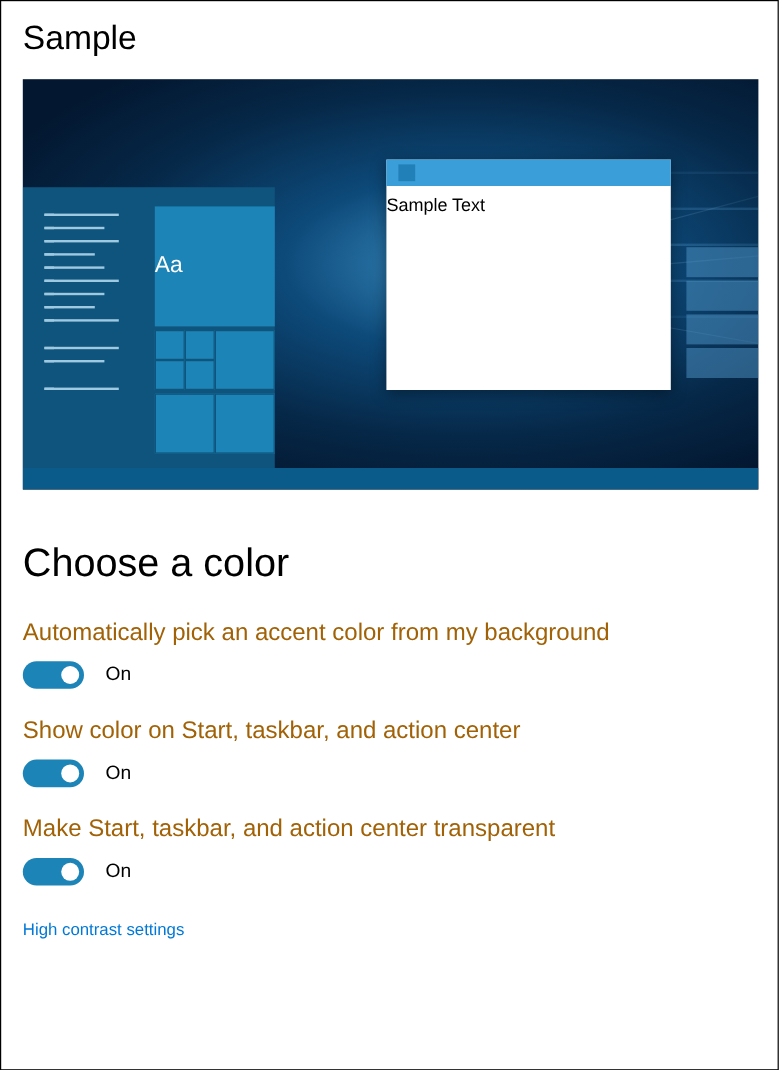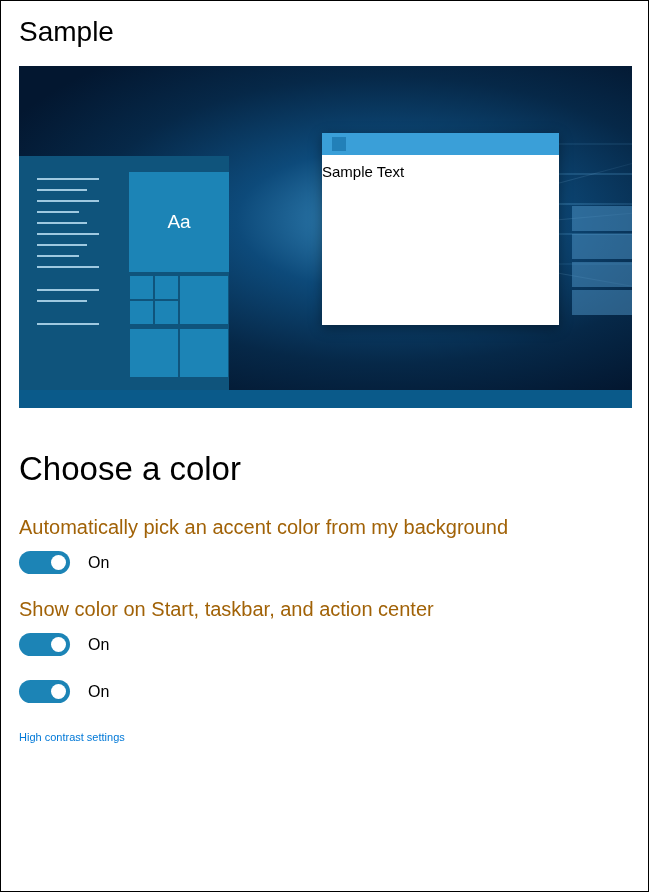--- a/index.html
+++ b/index.html
@@ -116,21 +116,21 @@
       left: 110px;
       top: 16px;
       width: 100px;
     }
     .tile-large {
       width: 100px;
       height: 100px;
       background: #1c84b6;
       display: flex;
       align-items: center;
-      justify-content: center;
+      justify-content: flex-start;
       color: #fff;
       font-size: 19px;
     }
     .tile-row {
       display: flex;
       margin-top: 3px;
     }
     .tile-small {
       background: #1c84b6;
       border: 1px solid #0f547c;
@@ -209,21 +209,21 @@
       width: 15px;
       height: 15px;
       background: #fff;
       border-radius: 50%;
     }
     .toggle-status {
       font-size: 16px;
     }
     .link {
       color: #0078d7;
-      font-size: 11px;
+      font-size: 14px;
       cursor: pointer;
       margin-top: 4px;
       display: inline-block;
     }
   </style>
 </head>
 <body>
 
 <div class="section-heading">Sample</div>
 
@@ -296,20 +296,21 @@
   
   <div class="setting-item">
     <div class="setting-label">Show color on Start, taskbar, and action center</div>
     <div class="toggle-row">
       <div class="toggle"></div>
       <span class="toggle-status">On</span>
     </div>
   </div>
   
   <div class="setting-item">
+    <div class="setting-label">Make Start, taskbar, and action center transparent</div>
     <div class="toggle-row">
       <div class="toggle"></div>
       <span class="toggle-status">On</span>
     </div>
   </div>
   
   <span class="link">High contrast settings</span>
 </div>
 
 </body></html>

